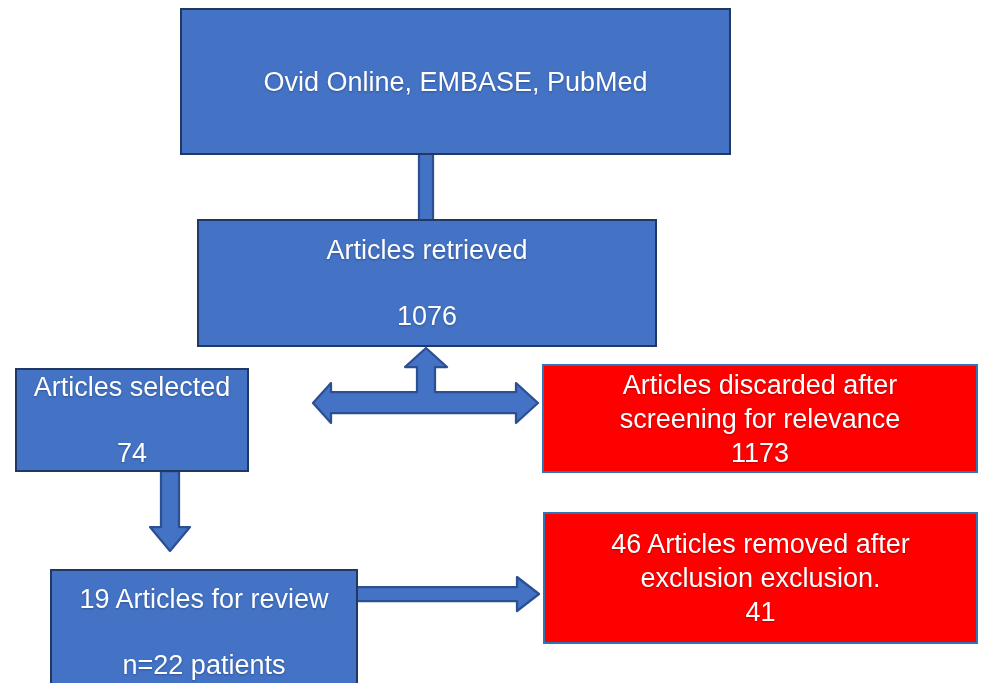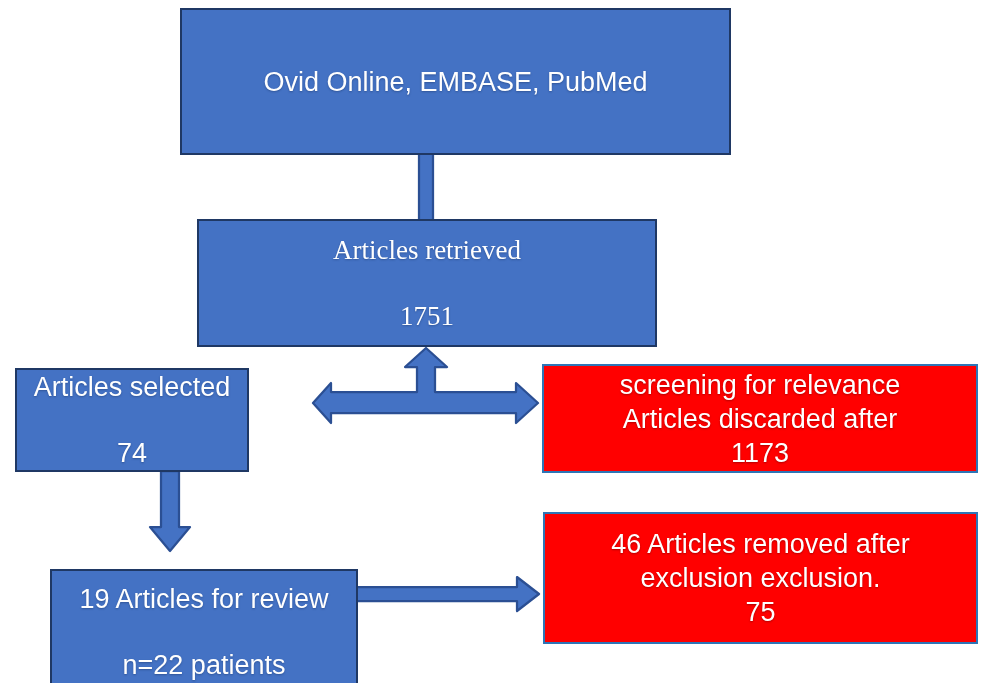--- a/index.html
+++ b/index.html
@@ -52,21 +52,21 @@
     font-size: 27px;
     line-height: 34px;
     white-space: pre-wrap;
     text-shadow: 0 1px 2px rgba(25, 50, 100, 0.45);
   }
   .node.red .bline {
     text-shadow: 0 1px 2px rgba(80, 0, 0, 0.45);
   }
   
   #box-sources   { left: 180px; top: 8px;   width: 551px; height: 147px; }
-  #box-retrieved { left: 197px; top: 219px; width: 460px; height: 128px; font-family: Liberation Serif, serif; }
+  #box-retrieved { left: 197px; top: 219px; width: 460px; height: 128px; }
   #box-selected  { left: 15px;  top: 368px; width: 234px; height: 104px; }
   #box-discarded { left: 542px; top: 364px; width: 436px; height: 109px; }
   #box-review    { left: 10px;  top: 569px; width: 308px; height: 125px; margin-left: 40px; }
   #box-removed   { left: 543px; top: 512px; width: 435px; height: 132px; }
 </style>
 </head>
 <body>
 
 <div class="canvas">
 
@@ -80,38 +80,38 @@
 
     <polygon class="blue-shape" points="317,587 517,587 517,577 539,594 517,611 517,601 317,601"></polygon>
   </svg>
 
   <div class="node blue" id="box-sources">
     <div class="bline">Ovid Online, EMBASE, PubMed</div>
   </div>
 
   <div class="node blue" id="box-retrieved">
     <div class="bline">Articles retrieved</div>
-    <div class="bline">1751</div>
+    <div class="bline">1076</div>
   </div>
 
   <div class="node blue" id="box-selected">
     <div class="bline">Articles selected</div>
     <div class="bline">74</div>
   </div>
 
   <div class="node red" id="box-discarded">
+    <div class="bline">Articles discarded after</div>
     <div class="bline">screening for relevance</div>
-    <div class="bline">Articles discarded after</div>
     <div class="bline">1173</div>
   </div>
 
   <div class="node blue" id="box-review">
     <div class="bline">19 Articles for review</div>
     <div class="bline">n=22 patients</div>
   </div>
 
   <div class="node red" id="box-removed">
     <div class="bline">46 Articles removed after</div>
     <div class="bline">exclusion exclusion.</div>
-    <div class="bline">75</div>
+    <div class="bline">41</div>
   </div>
 
 </div>
 
 </body></html>

